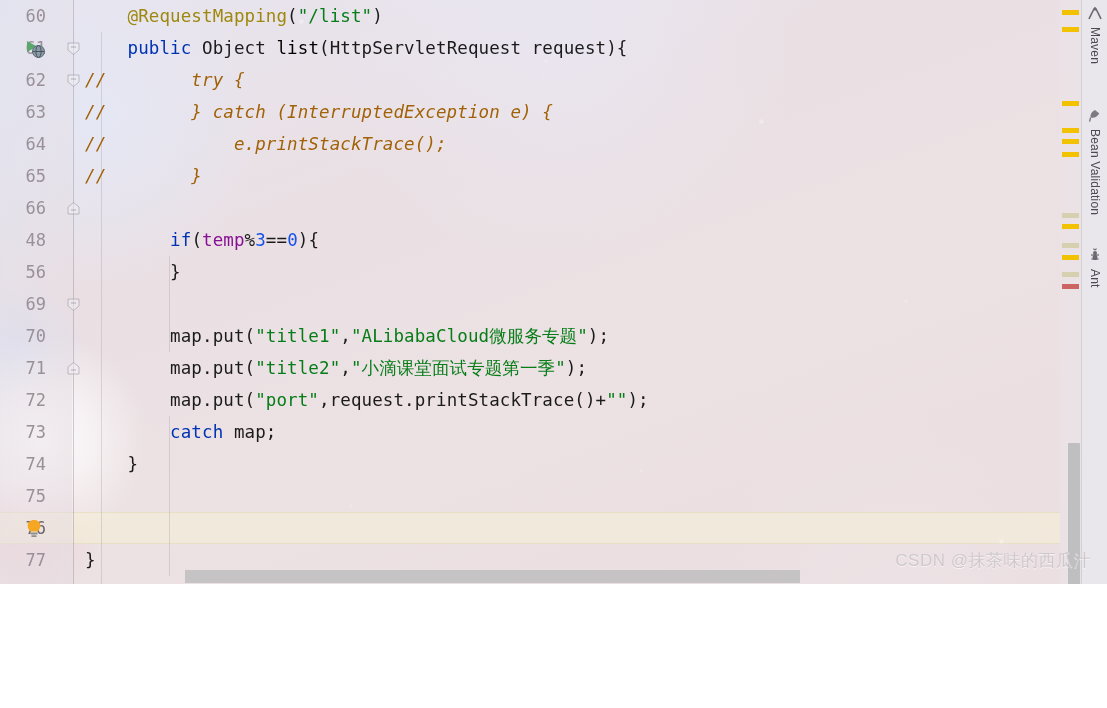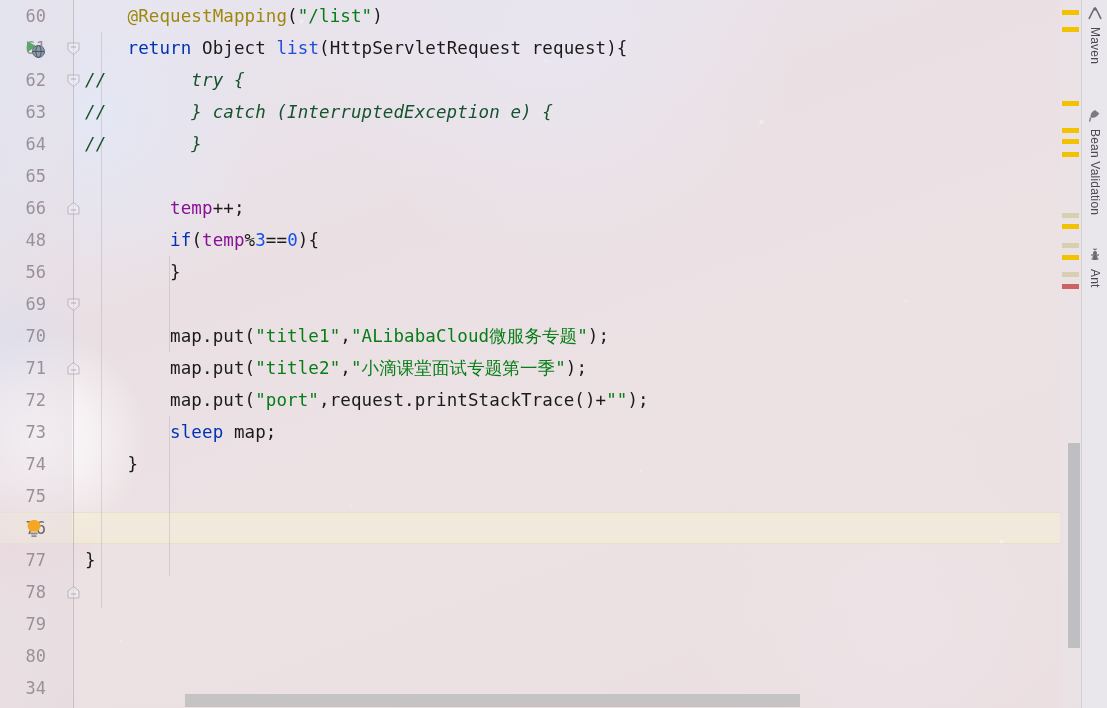--- a/index.html
+++ b/index.html
@@ -6,21 +6,21 @@
   html, body {
     margin: 0; padding: 0;
     width: 1107px; height: 708px;
     overflow: hidden;
     font-family: "DejaVu Sans Mono", "Liberation Mono", monospace;
   }
 
   #app {
     position: relative;
     width: 1107px;
-    height: 708px;
+    height: 584px;
     background: #ece1e3;
     overflow: hidden;
     text-decoration: underline;
   }
 
   
   .wallpaper {
     position: absolute; inset: 0;
     background:
       radial-gradient(circle 150px at 40px 440px, rgba(255,255,255,0.95) 0%, rgba(255,255,255,0.55) 35%, rgba(255,255,255,0) 72%),
@@ -116,23 +116,23 @@
     position: absolute;
     width: 1px;
     background: rgba(160,150,160,0.30);
     pointer-events: none;
   }
 
   
   .kw   { color: #0033b3; }
   .str  { color: #067d17; }
   .anno { color: #9e880d; }
-  .cmt  { color: #14532d; font-style: italic; }
+  .cmt  { color: #a16207; font-style: italic; }
   .fld  { color: #871094; }
-  .mth  { color: #1d4ed8; }
+  .mth  { color: #000000; }
   .num  { color: #1750eb; }
   .pln  { color: #1b1b1b; }
 
   
   .marker-bar {
     position: absolute;
     top: 0; right: 26px;
     width: 21px; height: 708px;
     background: rgba(234,227,232,0.55);
   }
@@ -287,33 +287,33 @@
   </div>
 
   <div class="code">
     <div id="indentGuides">
         <div class="indent-guide" style="left: 16px; top: 32px; height: 576px;"></div>
         <div class="indent-guide" style="left: 84px; top: 256px; height: 96px;"></div>
         <div class="indent-guide" style="left: 84px; top: 416px; height: 160px;"></div>
       </div>
     <div id="codeRows">
         <div class="row"><span class="pln">    </span><span class="anno">@RequestMapping</span><span class="pln">(</span><span class="str">"/list"</span><span class="pln">)</span></div>
-        <div class="row"><span class="pln">    </span><span class="kw">return</span><span class="pln"> Object </span><span class="mth">list</span><span class="pln">(HttpServletRequest request){</span></div>
+        <div class="row"><span class="pln">    </span><span class="kw">public</span><span class="pln"> Object </span><span class="mth">list</span><span class="pln">(HttpServletRequest request){</span></div>
         <div class="row"><span class="cmt">//        try {</span></div>
         <div class="row"><span class="cmt">//        } catch (InterruptedException e) {</span></div>
+        <div class="row"><span class="cmt">//            e.printStackTrace();</span></div>
         <div class="row"><span class="cmt">//        }</span></div>
         <div class="row">&nbsp;</div>
-        <div class="row"><span class="pln">        </span><span class="fld">temp</span><span class="pln">++;</span></div>
         <div class="row"><span class="pln">        </span><span class="kw">if</span><span class="pln">(</span><span class="fld">temp</span><span class="pln">%</span><span class="num">3</span><span class="pln">==</span><span class="num">0</span><span class="pln">){</span></div>
         <div class="row"><span class="pln">        }</span></div>
         <div class="row">&nbsp;</div>
         <div class="row"><span class="pln">        map.put(</span><span class="str">"title1"</span><span class="pln">,</span><span class="str">"ALibabaCloud微服务专题"</span><span class="pln">);</span></div>
         <div class="row"><span class="pln">        map.put(</span><span class="str">"title2"</span><span class="pln">,</span><span class="str">"小滴课堂面试专题第一季"</span><span class="pln">);</span></div>
         <div class="row"><span class="pln">        map.put(</span><span class="str">"port"</span><span class="pln">,request.printStackTrace()+</span><span class="str">""</span><span class="pln">);</span></div>
-        <div class="row"><span class="pln">        </span><span class="kw">sleep</span><span class="pln"> map;</span></div>
+        <div class="row"><span class="pln">        </span><span class="kw">catch</span><span class="pln"> map;</span></div>
         <div class="row"><span class="pln">    }</span></div>
         <div class="row">&nbsp;</div>
         <div class="row">&nbsp;</div>
         <div class="row"><span class="pln">}</span></div>
       </div>
   </div>
 
   <div id="caretBand"></div>
 
   <div class="marker-bar">
@@ -370,20 +370,21 @@
               <line x1="4.4" y1="11" x2="11.6" y2="11" stroke="#6a6a70" stroke-width="1.2"></line>
               <line x1="8" y1="2" x2="6.4" y2="0.6" stroke="#6a6a70" stroke-width="1.1"></line>
               <line x1="8" y1="2" x2="9.6" y2="0.6" stroke="#6a6a70" stroke-width="1.1"></line>
             </svg>
           </span>
           <span class="tw-label">Ant</span>
         </div>
       </div>
   </div>
 
+  <div class="watermark">CSDN @抹茶味的西瓜汁</div>
 <div class="sparkle" style="left: 300px; top: 20px; width: 3px; height: 3px;"></div>
     <div class="sparkle" style="left: 545px; top: 60px; width: 2px; height: 2px;"></div>
     <div class="sparkle" style="left: 760px; top: 120px; width: 3px; height: 3px;"></div>
     <div class="sparkle" style="left: 905px; top: 300px; width: 2px; height: 2px;"></div>
     <div class="sparkle" style="left: 640px; top: 470px; width: 2px; height: 2px;"></div>
     <div class="sparkle" style="left: 350px; top: 505px; width: 2px; height: 2px;"></div>
     <div class="sparkle" style="left: 1000px; top: 540px; width: 3px; height: 3px;"></div>
     <div class="sparkle" style="left: 120px; top: 640px; width: 2px; height: 2px;"></div>
   </div>
 

